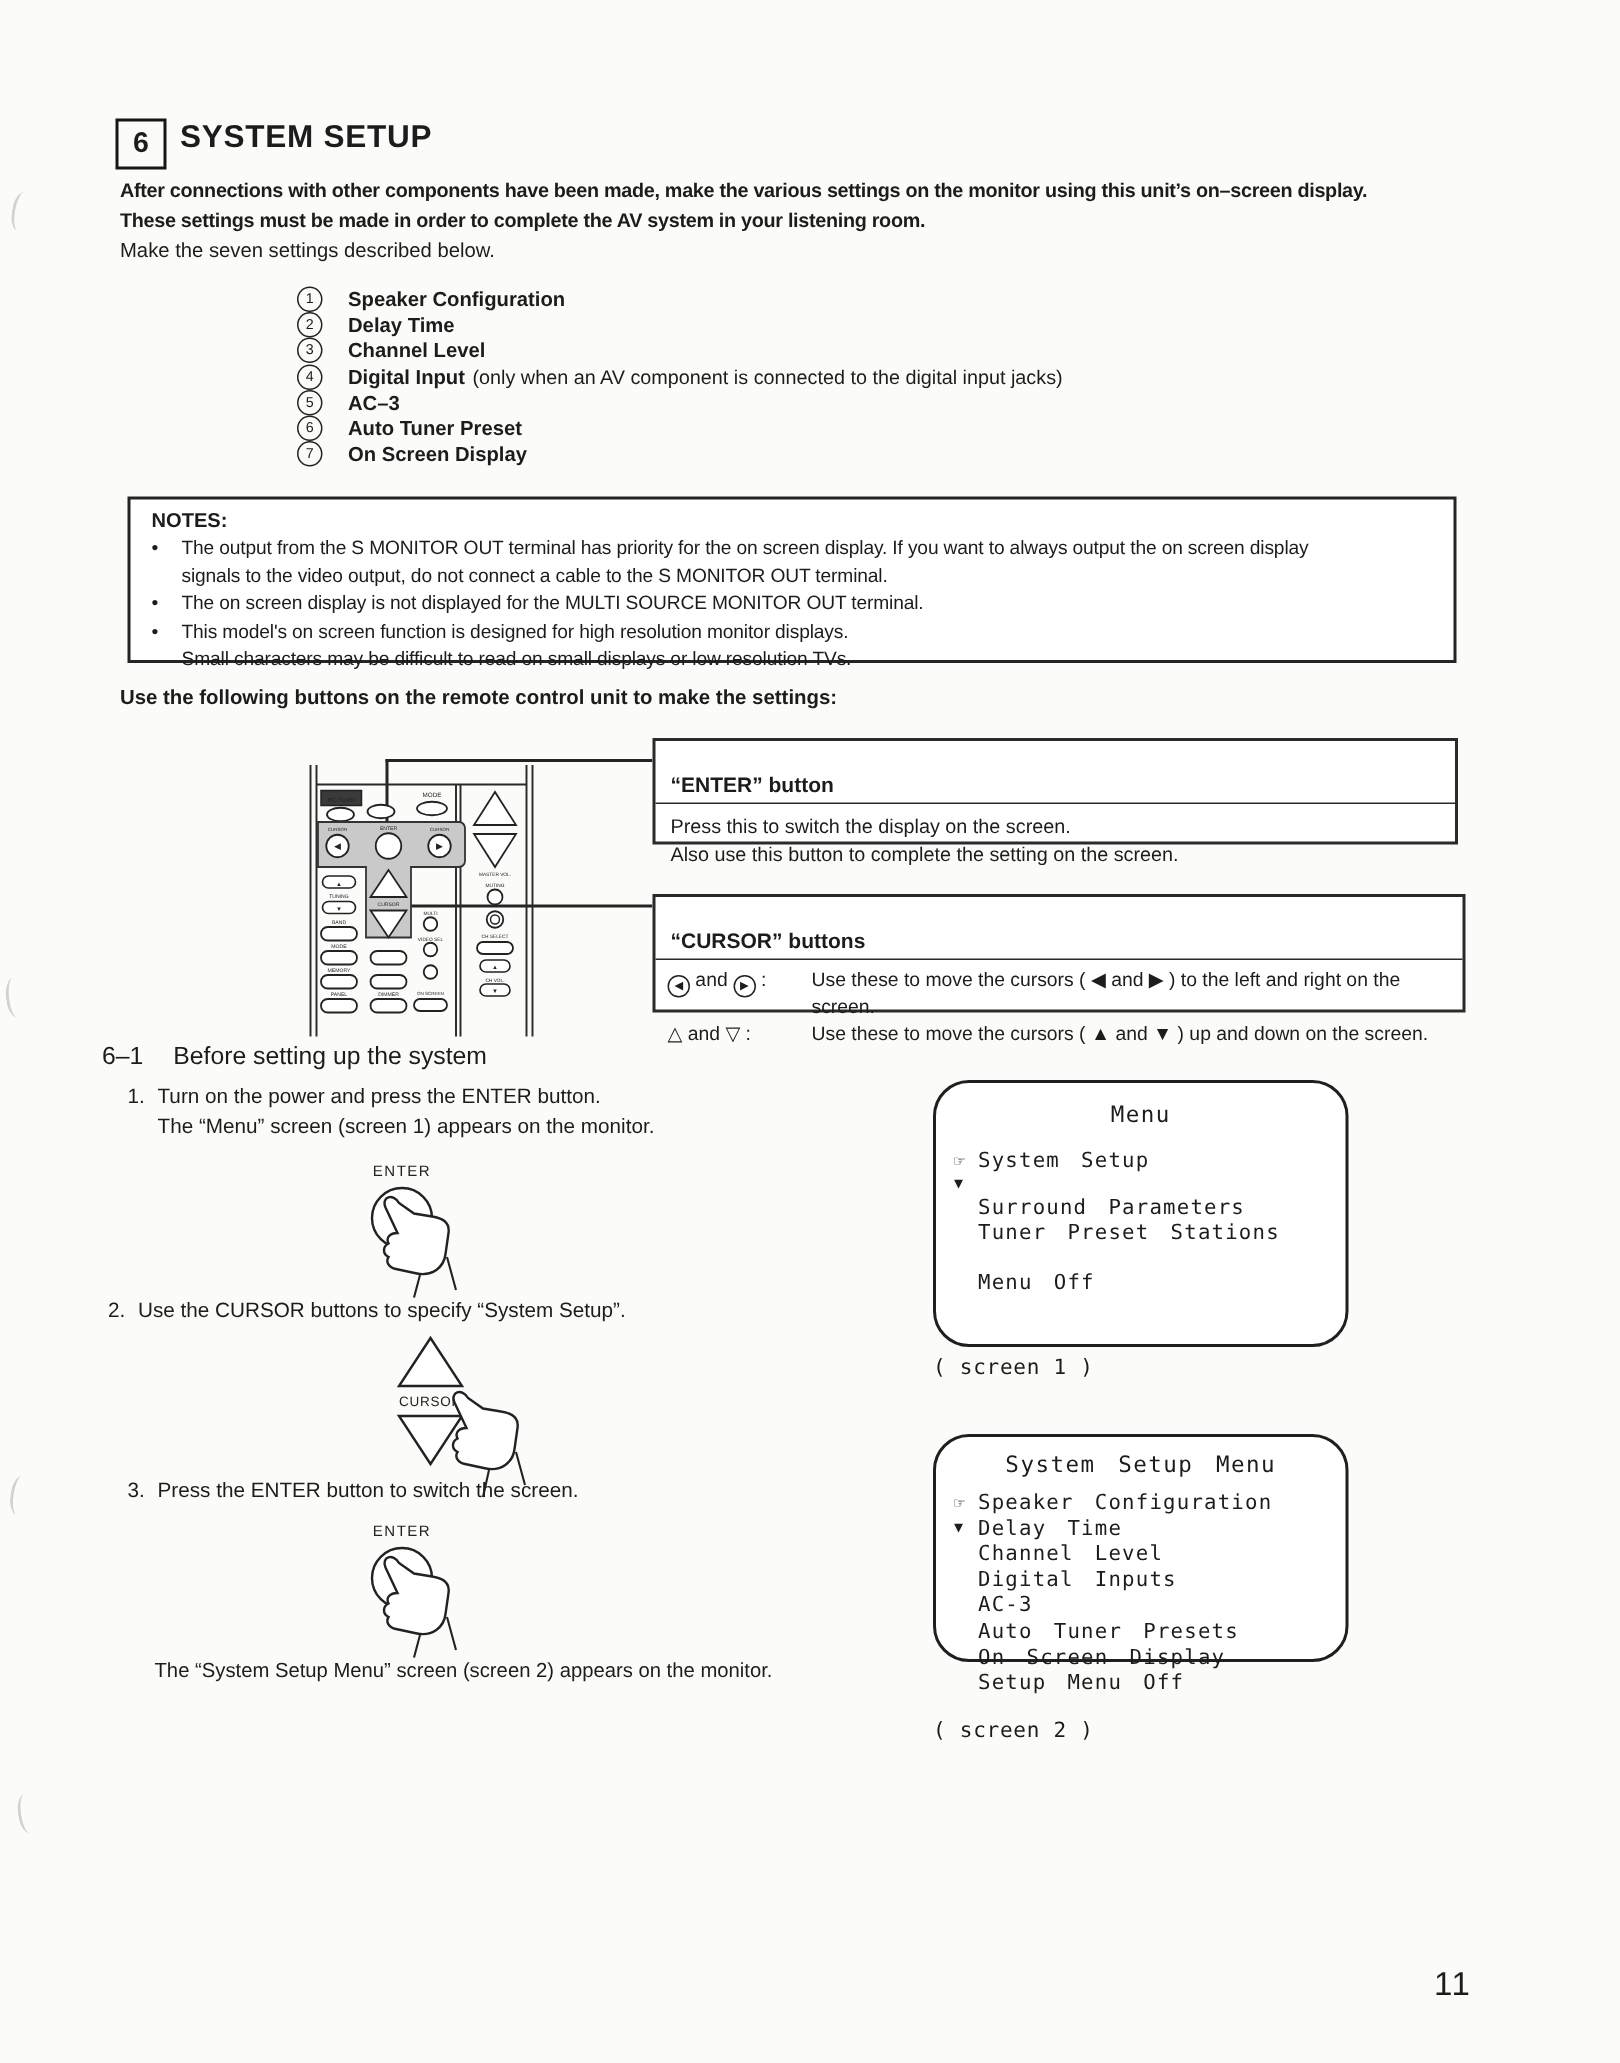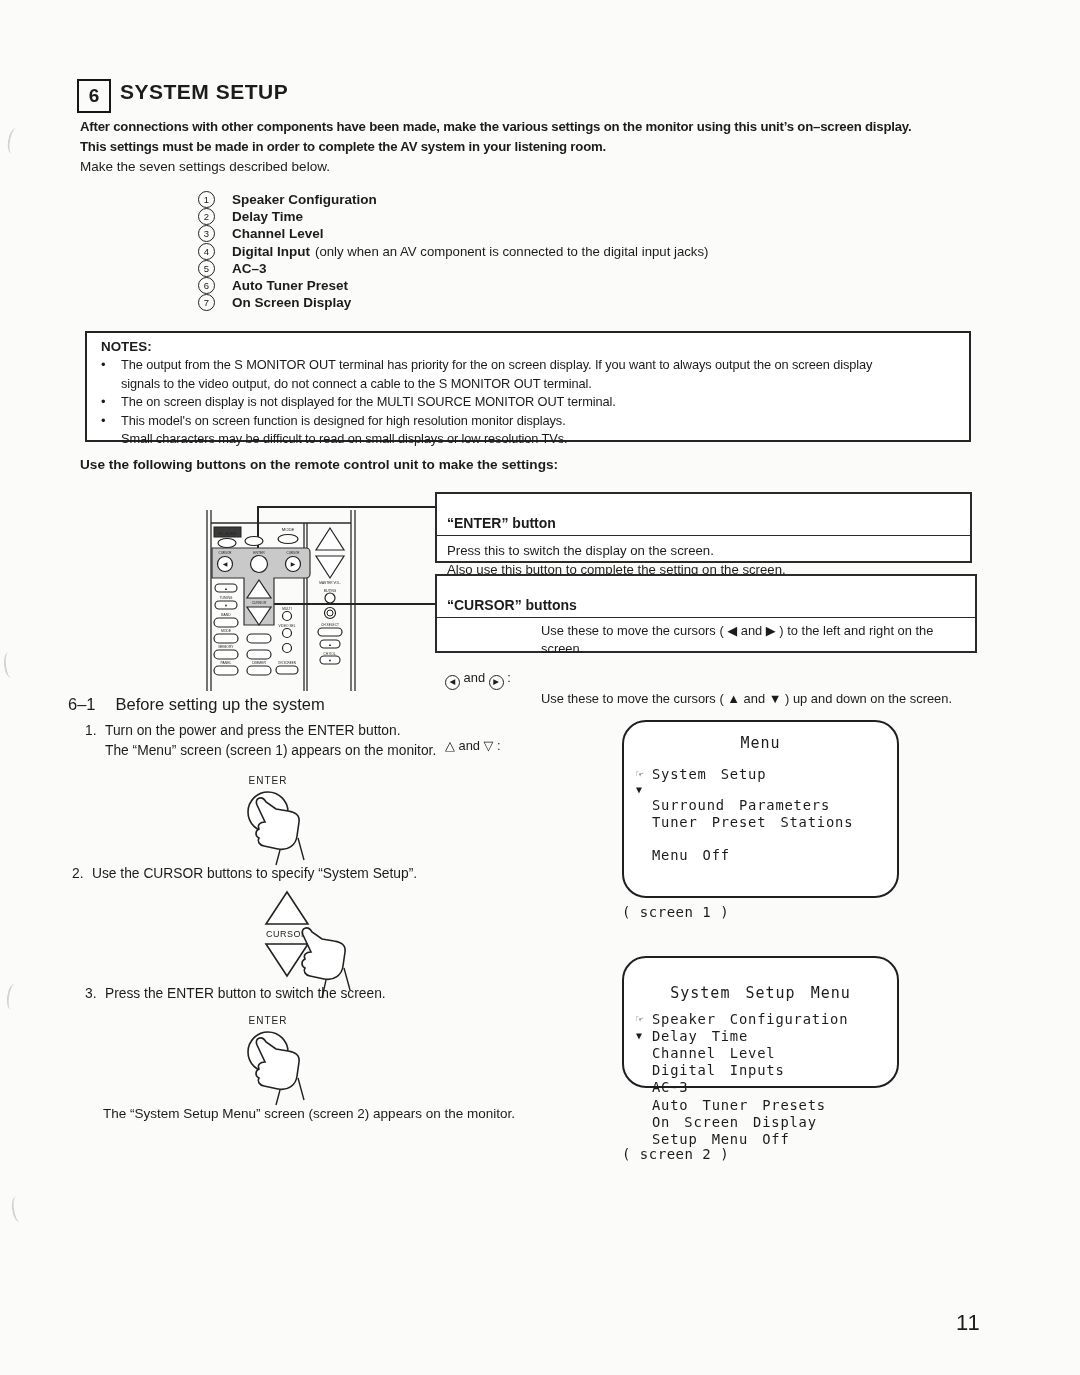--- a/index.html
+++ b/index.html
@@ -36,43 +36,43 @@
   .nbul{width:20px;flex:none;font-size:13px;line-height:18.6px;}
   .ntxt{font-size:12.8px;line-height:18.6px;letter-spacing:-0.1px;white-space:nowrap;}
 
   .use-line{left:80px;top:457px;font-size:13.6px;font-weight:bold;white-space:nowrap;}
 
   
   .callout{border:2px solid #2a2a2a;background:#fff;box-sizing:border-box;}
   .co-hd{border-bottom:1.6px solid #2a2a2a;font-weight:bold;font-size:14px;padding:21px 10px 4px 10px;}
   .co-bd{padding:5px 10px;font-size:13.2px;line-height:19px;}
   .enter-co{left:435px;top:492px;width:537px;height:71px;}
-  .cursor-co{left:435px;top:574px;width:542px;height:79px;}
+  .cursor-co{left:435px;top:596px;width:542px;height:79px;}
   .cur-grid{display:grid;grid-template-columns:96px 1fr;font-size:12.9px;line-height:18px;padding:4px 8px;}
   .circ{display:inline-flex;width:13px;height:13px;border:1.1px solid #222;border-radius:50%;
         align-items:center;justify-content:center;font-size:7.5px;vertical-align:-2px;}
-  .cur-lhs{white-space:nowrap;margin-top:47px;}
+  .cur-lhs{white-space:nowrap;}
   .cur-txt{white-space:nowrap;}
 
   
   .line{background:#242424;}
 
   
   .h61{left:68px;top:695px;font-size:16.5px;font-weight:normal;white-space:nowrap;text-align:center;}
   .h61 .gap{display:inline-block;width:20px;}
   .step{font-size:13.8px;line-height:20px;}
   .step .sn{display:inline-block;width:20px;}
   .step .ind{margin-left:20px;}
   .closing{left:103px;top:1106px;font-size:13.5px;white-space:nowrap;}
 
   
   .osd{left:622px;width:277px;border:2px solid #1f1f1f;border-radius:24px;background:#fff;
        font-family:"DejaVu Sans Mono",monospace;box-sizing:border-box;}
   .osd1{top:720px;height:178px;padding-top:12px;}
-  .osd2{top:956px;height:132px;padding-top:26px;}
+  .osd2{top:956px;height:152px;padding-top:9px;}
   .osd-ttl{text-align:center;font-size:15px;letter-spacing:1px;word-spacing:5px;}
   .osd-row{display:flex;align-items:center;padding-left:12px;font-size:13.8px;
            letter-spacing:0.8px;word-spacing:5px;height:17.2px;}
   .pfx{width:16px;flex:none;font-size:12px;letter-spacing:0;}
   .pfx.dn{font-size:10px;}
   .cap{width:277px;text-align:left;font-family:"DejaVu Sans Mono",monospace;
        font-size:14px;letter-spacing:0.5px;}
   .cap1{left:622px;top:904px;}
   .cap2{left:622px;top:1146px;}
 
@@ -93,21 +93,21 @@
   <div class="abs artifact" style="left:7px;top:984px;transform:rotate(8deg);"></div>
   <div class="abs artifact" style="left:12px;top:1196px;transform:rotate(-8deg);"></div>
 
   <div class="abs sec-box">
     <span>6</span>
   </div>
   <div class="abs page-title">SYSTEM SETUP</div>
 
   <div class="abs intro">
     <div class="intro-b">After connections with other components have been made, make the various settings on the monitor using this unit’s on–screen display.</div>
-    <div class="intro-b">This settings must be made in order to complete the AV system in your listening room.</div>
+    <div class="intro-b">These settings must be made in order to complete the AV system in your listening room.</div>
     <div class="intro-r">Make the seven settings described below.</div>
   </div>
 
   <div class="abs slist">
     <div class="row">
       <span class="cnum">1</span>
       <span class="slabel">Speaker Configuration</span>
       <span class="snote"></span>
     </div>
     <div class="row">

